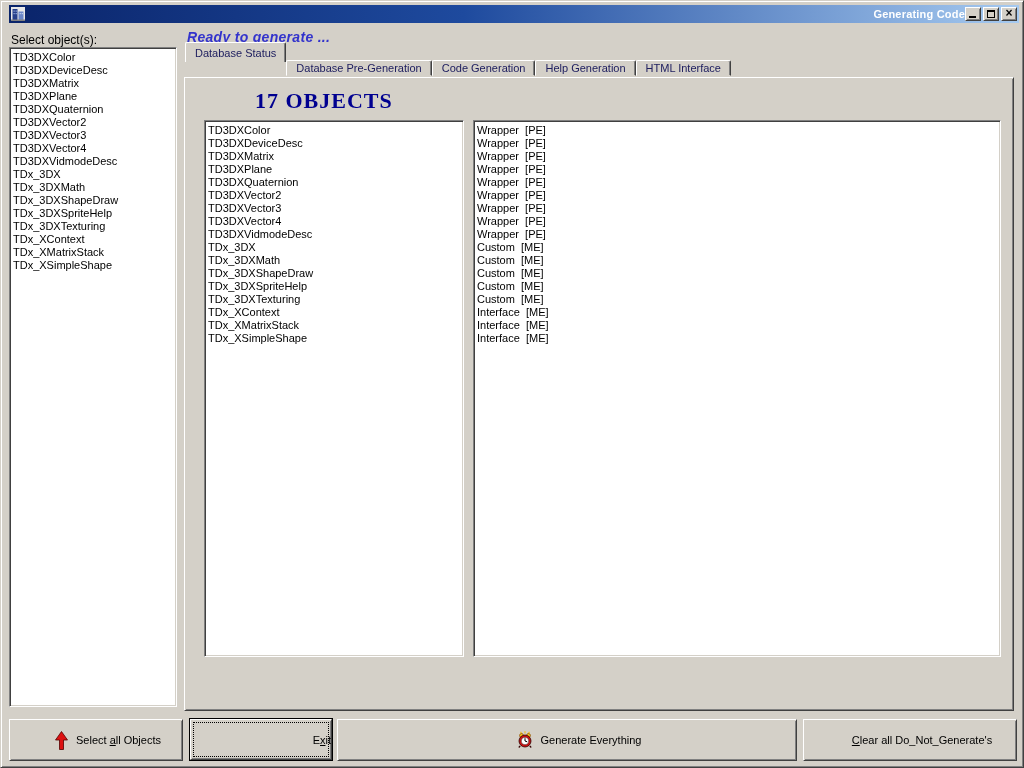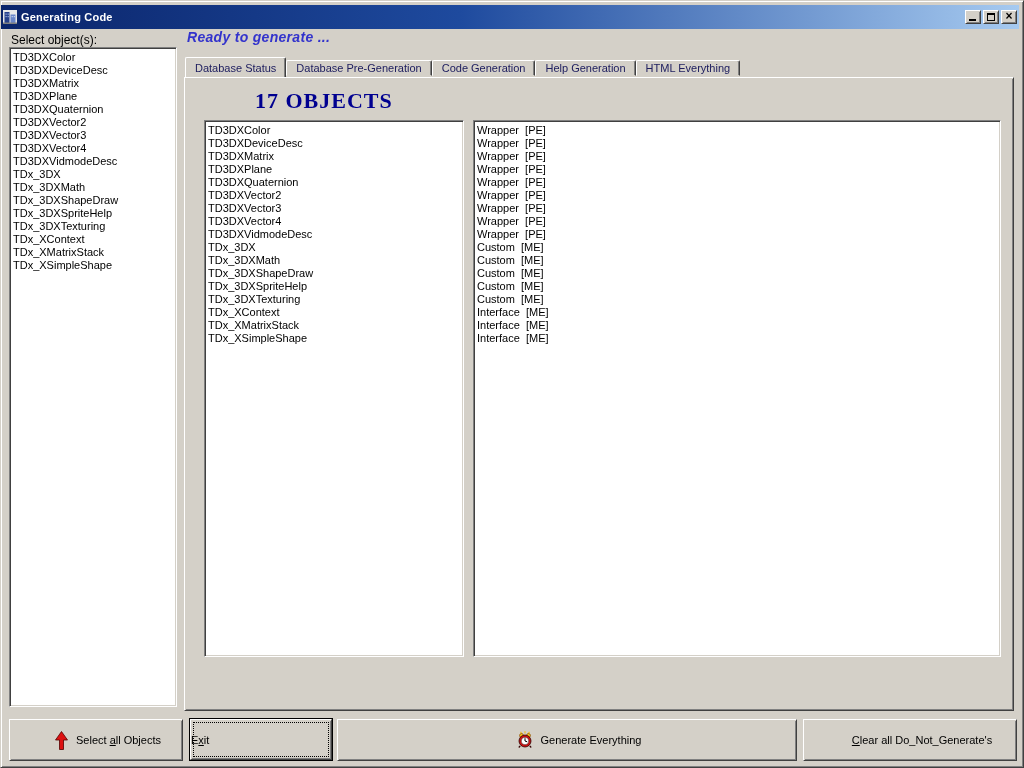--- a/index.html
+++ b/index.html
@@ -13,23 +13,23 @@
 
   
   .raised { background:#d4d0c8; border:1px solid;
     border-color:#ffffff #404040 #404040 #ffffff;
     box-shadow: inset 1px 1px 0 #d4d0c8, inset -1px -1px 0 #808080; padding-left: 24px; }
   .sunken { background:#ffffff; border:1px solid;
     border-color:#808080 #ffffff #ffffff #808080;
     box-shadow: inset 1px 1px 0 #404040, inset -1px -1px 0 #d4d0c8; }
 
   
-  .titlebar { position:absolute; left:0; top:4px; right:4px; height:24px;
+  .titlebar { position:absolute; left:8px; top:4px; right:4px; height:18px;
     background:linear-gradient(90deg,#0a246a 0%, #1e4a9e 45%, #a6caf0 100%);
-    display:flex; align-items:center; }
+    display:flex; align-items:center;text-align:right; }
   .title-icon { width:14px; height:14px; margin-left:2px; flex:0 0 auto; }
   .title-text { color:#ffffff; font-size:11px; font-weight:bold; margin-left:4px;
     letter-spacing:.2px; flex:1 1 auto; white-space:nowrap; }
   .tb-buttons { display:flex; gap:2px; margin-right:2px; }
   .tb-btn { width:16px; height:14px; position:relative; cursor:default;
     background:#d4d0c8; border:1px solid;
     border-color:#ffffff #404040 #404040 #ffffff;
     box-shadow: inset 1px 1px 0 #d4d0c8, inset -1px -1px 0 #808080;
     display:flex; align-items:center; justify-content:center; }
   .glyph-min { position:absolute; left:3px; bottom:2px; width:7px; height:2px; background:#000; }
@@ -47,21 +47,21 @@
     font-style:italic; font-weight:bold; color:#3333cc; letter-spacing:.3px; }
 
   
   .tabstrip { position:absolute; left:184px; top:57px; height:20px;
     display:flex; align-items:flex-end; z-index:3; }
   .tab { height:16px; margin-bottom:2px; padding:0 9px; font-size:11px; color:#202060;
     background:#d4d0c8; border:1px solid;
     border-color:#ffffff #404040 #d4d0c8 #ffffff;
     border-radius:2px 2px 0 0; display:flex; align-items:center;
     box-shadow: inset -1px 0 0 #808080; cursor:default; white-space:nowrap; }
-  .tab.active { height:20px; margin-bottom:1px; z-index:4; position:relative;
+  .tab.active { height:20px; margin-bottom:16px; z-index:4; position:relative;
     border-bottom:none; box-shadow: inset -1px 0 0 #808080; }
 
   
   .tabpage { position:absolute; left:183px; top:76px; width:830px; height:634px; z-index:2; }
   .page-heading { position:absolute; left:70px; top:10px;
     font-family:"Liberation Serif", serif; font-size:22px; font-weight:bold;
     color:#000090; letter-spacing:1px; }
   .list-a { position:absolute; left:19px; top:42px; width:260px; height:537px;
     overflow:hidden; padding:3px 1px 1px 3px; }
   .list-b { position:absolute; left:288px; top:42px; width:528px; height:537px;
@@ -78,21 +78,21 @@
     color:#000; cursor:default; }
   .f-select { left:8px;  width:174px;justify-content:center; }
   .f-gen    { left:336px; width:460px; }
   .f-clear  { left:802px; width:214px; }
 
   .exit-wrap { position:absolute; left:188px; top:717px; width:144px; height:43px;
     border:1px solid #000; background:#d4d0c8; cursor:default; }
   .exit-inner { position:absolute; inset:0; border:1px solid;
     border-color:#ffffff #404040 #404040 #ffffff;
     box-shadow: inset 1px 1px 0 #d4d0c8, inset -1px -1px 0 #808080;
-    display:flex; align-items:center; justify-content:flex-start; font-size:11px; }
+    display:flex; align-items:center; justify-content:flex-end; font-size:11px; }
   .focus-rect { position:absolute; inset:3px; border:1px dotted #000; pointer-events:none; }
 
   .u { text-decoration:underline; }
   .icon { flex:0 0 auto; display:block; }
 </style>
 </head>
 <body>
 
 <div class="window">
 
@@ -144,21 +144,21 @@
       <div class="li">TDx_XSimpleShape</div>
     </div>
 
   <div class="status-text">Ready to generate ...</div>
 
   <div class="tabstrip">
     <div class="tab active">Database Status</div>
     <div class="tab">Database Pre-Generation</div>
     <div class="tab">Code Generation</div>
     <div class="tab">Help Generation</div>
-    <div class="tab">HTML Everything</div>
+    <div class="tab">HTML Interface</div>
   </div>
 
   <div class="tabpage raised">
     <div class="page-heading">17 OBJECTS</div>
 
     <div class="list-a sunken">
         <div class="li">TD3DXColor</div>
         <div class="li">TD3DXDeviceDesc</div>
         <div class="li">TD3DXMatrix</div>
         <div class="li">TD3DXPlane</div>

